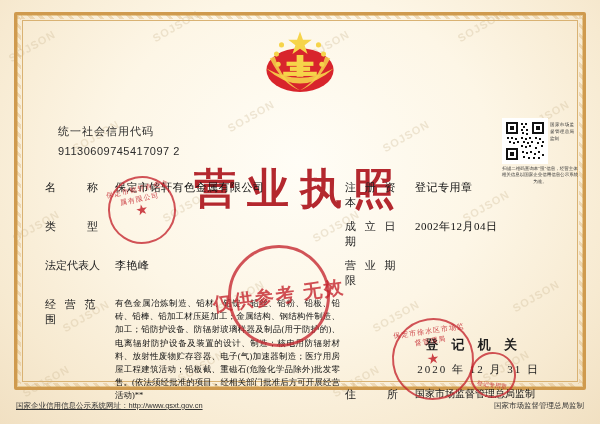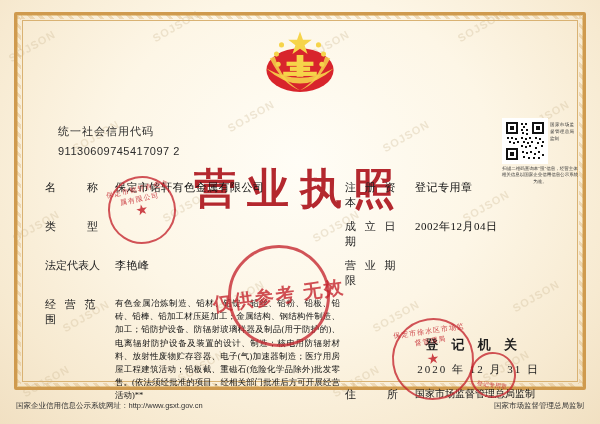--- a/index.html
+++ b/index.html
@@ -306,20 +306,21 @@
     bottom: 6px;
     height: 20px;
     color: #333;
     font-size: 7.5px;
     font-family: "Liberation Sans", sans-serif;
   }
   .footer-left {
     position: absolute;
     left: 16px;
     top: 3px;
+    text-decoration: underline;
   }
   .footer-right {
     position: absolute;
     right: 16px;
     top: 3px;
   }
 </style>
 </head>
 <body>
 

